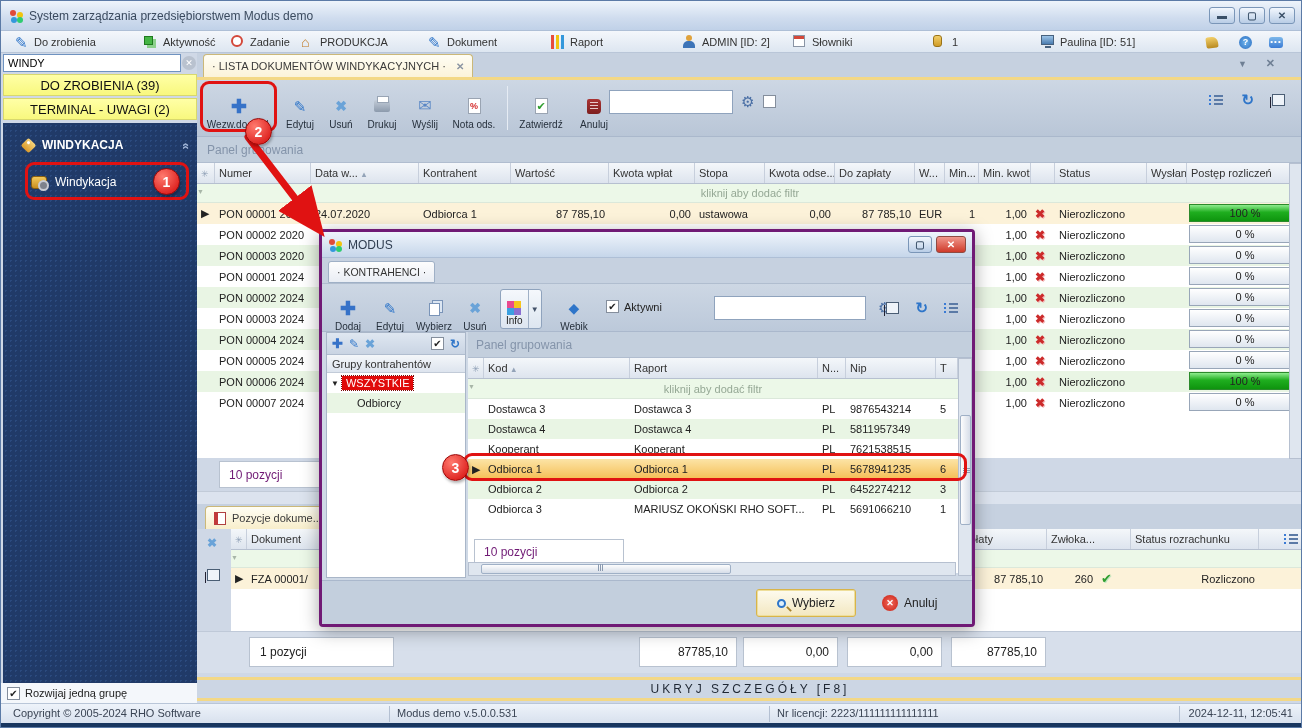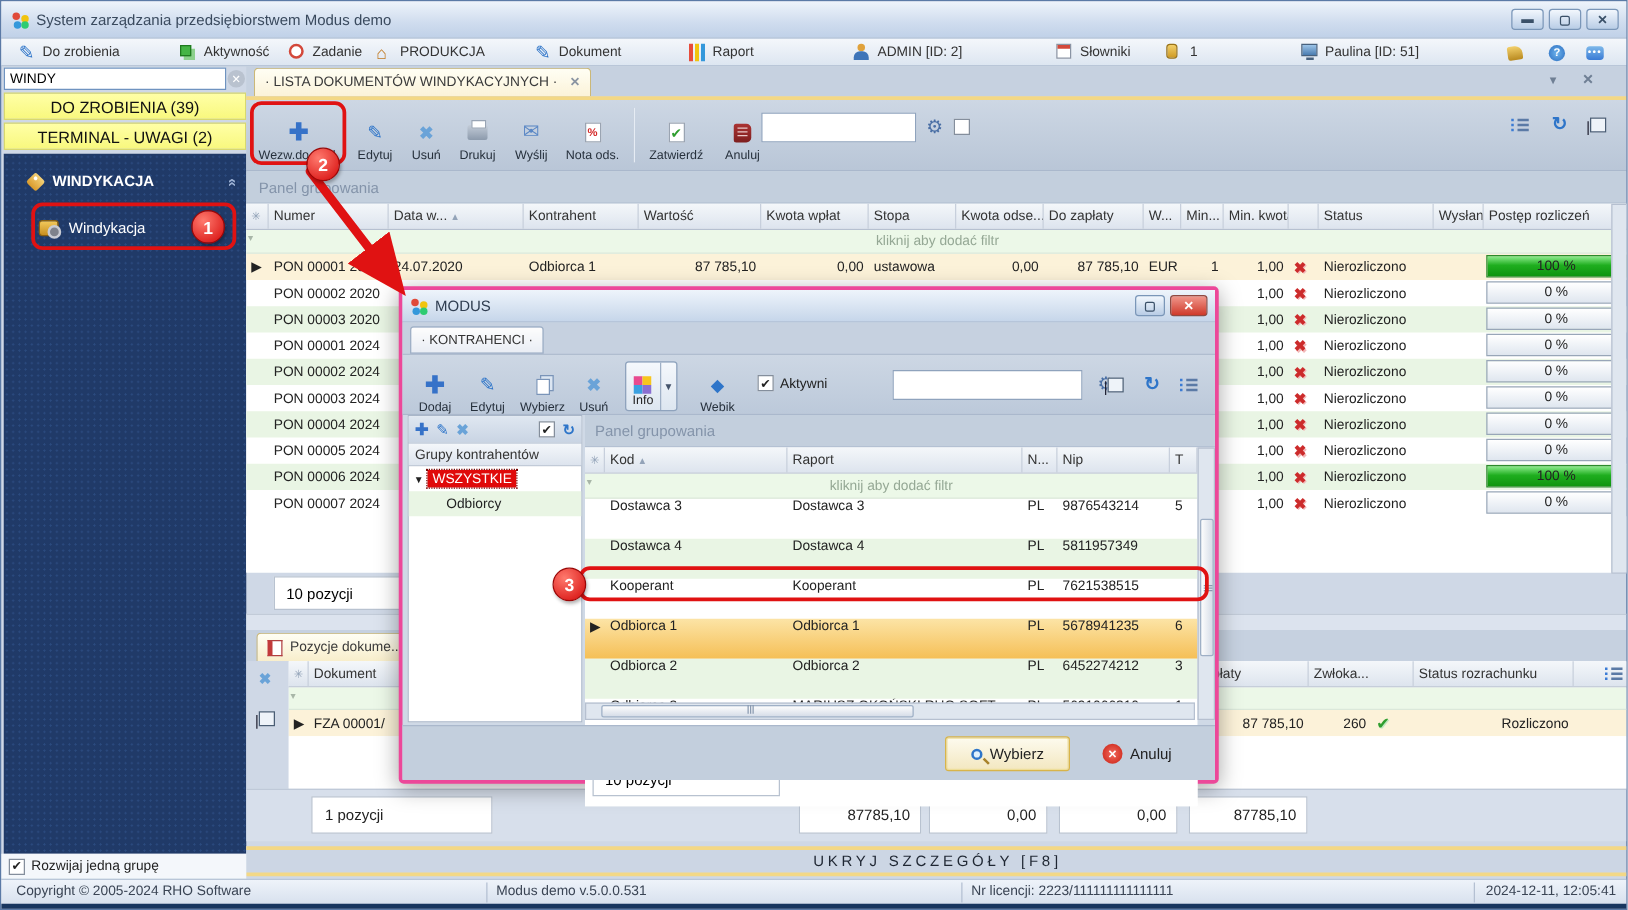--- a/index.html
+++ b/index.html
@@ -102,52 +102,52 @@
 
 .w-ind{width:18px;flex:0 0 18px}.w-num{width:96px;flex:0 0 96px}.w-dat{width:108px;flex:0 0 108px}
 .w-kon{width:92px;flex:0 0 92px}.w-war{width:98px;flex:0 0 98px}.w-kwp{width:86px;flex:0 0 86px}
 .w-sto{width:70px;flex:0 0 70px}.w-kod{width:70px;flex:0 0 70px}.w-doz{width:80px;flex:0 0 80px}
 .w-wal{width:30px;flex:0 0 30px}.w-min{width:34px;flex:0 0 34px}.w-mkw{width:52px;flex:0 0 52px}
 .w-x{width:24px;flex:0 0 24px}.w-sta{width:92px;flex:0 0 92px}.w-wys{width:40px;flex:0 0 40px}
 .w-mid{width:668px;flex:0 0 668px}
 .sort:after{content:"▴";color:#93a3b8;margin-left:4px;font-size:9px}
 .corner:before{content:"✳";color:#8fa0b6;font-size:9px}
 .fcorner:before{content:"▼";color:#a8b6a8;font-size:7px}
-.countbox{border:1px solid #b8c2d0;background:#fff;display:flex;align-items:center;padding:0 9px;font-size:12px;color:#000000}
+.countbox{border:1px solid #b8c2d0;background:#fff;display:flex;align-items:center;padding:0 9px;font-size:12px;color:#701a75}
 
 .dtab{position:absolute;background:linear-gradient(#fffef4,#f8eecb);border:1px solid #cbb878;border-bottom:none;border-radius:4px 4px 0 0;display:flex;align-items:center;padding:0 8px;font-size:11px;color:#3a3a3a}
 .bookic{width:12px;height:13px;background:#fff;border:1px solid #b04040;border-left:4px solid #c23a3a;margin-right:6px}
 .d-doz{width:110px;flex:0 0 110px}.d-zw{width:50px;flex:0 0 50px}.d-chk{width:34px;flex:0 0 34px}
 .d-sta{width:128px;flex:0 0 128px}.d-icn{width:44px;flex:0 0 44px}.d-dok{width:150px;flex:0 0 150px}
 .sumbox{position:absolute;height:30px;border:1px solid #b8c2d0;background:#fff;display:flex;align-items:center;font-size:12px;color:#222}
 .ukryj{left:196px;top:676px;width:1106px;height:24px;background:#ccd6e4;border-top:3px solid #f3d886;border-bottom:3px solid #f3d886;display:flex;align-items:center;justify-content:center;letter-spacing:3px;font-size:12px;color:#1f2733}
 
 .statusbar{left:0;top:702px;width:1302px;height:20px;background:linear-gradient(#eef3fa,#d8e1ee);border-top:1px solid #b9c6d8;color:#3a4454;font-size:11px}
 .sbsep{position:absolute;top:2px;width:1px;height:16px;background:#b4c0d2}
 .darkstrip{left:0;top:722px;width:1302px;height:6px;background:#18365f}
 
-.dlg{left:318px;top:228px;width:656px;height:398px;background:#cfd9e6;border:3px solid #ec4899;border-radius:4px;box-shadow:0 4px 18px rgba(0,0,0,.35);z-index:40}
+.dlg{left:318px;top:228px;width:656px;height:398px;background:#cfd9e6;border:3px solid #701a75;border-radius:4px;box-shadow:0 4px 18px rgba(0,0,0,.35);z-index:40}
 .dlg-title{position:absolute;left:0;top:0;width:100%;height:26px;background:linear-gradient(#eef4fb,#c6d6ea);border-bottom:1px solid #aebfd6;display:flex;align-items:center;padding:0 6px;font-size:12px;color:#2f3d50}
 .dlg-close{width:30px;height:17px;border:1px solid #8f4a42;border-radius:3px;background:linear-gradient(#f0978c,#cf3a2b);color:#fff;font-weight:bold;font-size:10px;display:flex;align-items:center;justify-content:center;margin-left:4px}
 .dlg-tabstrip{position:absolute;left:0;top:26px;width:100%;height:26px;background:#c6d1e0;border-bottom:1px solid #b0bdcf}
 .dlg-tab{position:absolute;left:6px;top:3px;height:22px;background:linear-gradient(#fdfdfd,#e9edf4);border:1px solid #9fb0c6;border-radius:3px 3px 0 0;display:flex;align-items:center;padding:0 8px;font-size:10.5px;color:#333}
 .dlg-toolbar{position:absolute;left:0;top:52px;width:100%;height:48px;background:linear-gradient(#cdd7e4,#bcc9da);border-bottom:1px solid #aab8cc}
 .infobtn{position:absolute;top:5px;height:40px;border:1px solid #8fa3bd;border-radius:3px;background:linear-gradient(#f5f8fc,#dde6f0);display:flex;align-items:stretch}
 .infomain{display:flex;flex-direction:column;align-items:center;justify-content:flex-end;padding:2px 5px;font-size:10px}
 .infocaret{width:13px;border-left:1px solid #9fb0c6;display:flex;align-items:center;justify-content:center;color:#44536a;font-size:8px}
 .lpanel{position:absolute;left:4px;top:100px;width:140px;height:246px;background:#fff;border:1px solid #a9b6c8}
 .lpbar{height:22px;background:linear-gradient(#dfe7f1,#c9d4e3);border-bottom:1px solid #b0bdcf;display:flex;align-items:center;gap:6px;padding:0 5px}
 .lphead{height:18px;background:linear-gradient(#f4f7fa,#dde4ee);border-bottom:1px solid #c2cbd8;display:flex;align-items:center;padding:0 5px;color:#333}
 .treerow{height:20px;display:flex;align-items:center;font-size:11px}
 .wszystkie{background:#e00a0a;color:#fff;padding:1px 4px;outline:1px dotted #7a0a0a}
 .rpanel-group{position:absolute;left:146px;top:100px;width:504px;height:26px;background:#c3cfdd;border-bottom:1px solid #b0bdcf;display:flex;align-items:center;padding:0 8px;color:#8494aa;font-size:12px}
 .dgrid{position:absolute;left:146px;top:126px;width:490px;background:#fff}
 .dw-ind{width:16px;flex:0 0 16px}.dw-kod{width:146px;flex:0 0 146px}.dw-naz{width:188px;flex:0 0 188px}
 .dw-n{width:28px;flex:0 0 28px}.dw-nip{width:90px;flex:0 0 90px}.dw-t{flex:1}
-.drow{display:flex;height:32px;align-items:flex-start}
+.drow{display:flex;height:20px;align-items:center}
 .drow .c{padding:0 4px;white-space:nowrap;overflow:hidden}
 .dsel{background:linear-gradient(#fce4a6,#f5bf56);}
 .vscroll{position:absolute;background:#dfe6ef;border:1px solid #b6c0d0}
 .vthumb{position:absolute;left:1px;width:11px;background:linear-gradient(90deg,#fdfdfd,#d6dde8);border:1px solid #9fb0c6;border-radius:2px}
 .grip{position:absolute;left:2px;width:7px;height:1px;background:#8a9ab0;box-shadow:0 2px 0 #8a9ab0,0 4px 0 #8a9ab0}
 .hscroll{position:absolute;height:14px;background:#dfe6ef;border:1px solid #b6c0d0}
 .hthumb{position:absolute;top:1px;height:10px;background:linear-gradient(#fdfdfd,#d6dde8);border:1px solid #9fb0c6;border-radius:2px}
 .dlg-footer{position:absolute;left:0;top:348px;width:100%;height:44px;background:#c3cfdd;border-top:1px solid #aab8cc}
 .btn-wybierz{position:absolute;left:434px;top:8px;width:100px;height:28px;border:1px solid #d8b44a;border-radius:3px;background:linear-gradient(#fdfbef,#f3e7c0);display:flex;align-items:center;justify-content:center;gap:6px;font-size:12px;color:#222;box-shadow:0 0 0 1px #eede9a inset}
 .btn-anuluj{position:absolute;left:560px;top:10px;height:24px;display:flex;align-items:center;gap:6px;font-size:12px;color:#222}
@@ -199,21 +199,21 @@
         <span>Dokument</span>
       </span>
     <span class="mitem" style="left:550px">
         <span class="ic" style="background:repeating-linear-gradient(90deg,#e74c3c 0 3px,transparent 3px 5px,#f1c40f 5px 8px,transparent 8px 10px,#3498db 10px 13px,transparent 13px 15px)"></span>
         <span>Raport</span>
       </span>
     <span class="mitem" style="left:682px">
         <span class="ic"><span class="i-person g"></span></span>
         <span>ADMIN [ID: 2]</span>
       </span>
-    <span class="mitem" style="left:844px">
+    <span class="mitem" style="left:792px">
         <span class="ic"><span class="i-cal g"></span></span>
         <span>Słowniki</span>
       </span>
     <span class="mitem" style="left:932px">
         <span class="ic"><span class="i-coin g"></span></span>
         <span>1</span>
       </span>
     <span class="mitem" style="left:1040px">
         <span class="ic"><span class="i-mon g"></span></span>
         <span>Paulina [ID: 51]</span>

